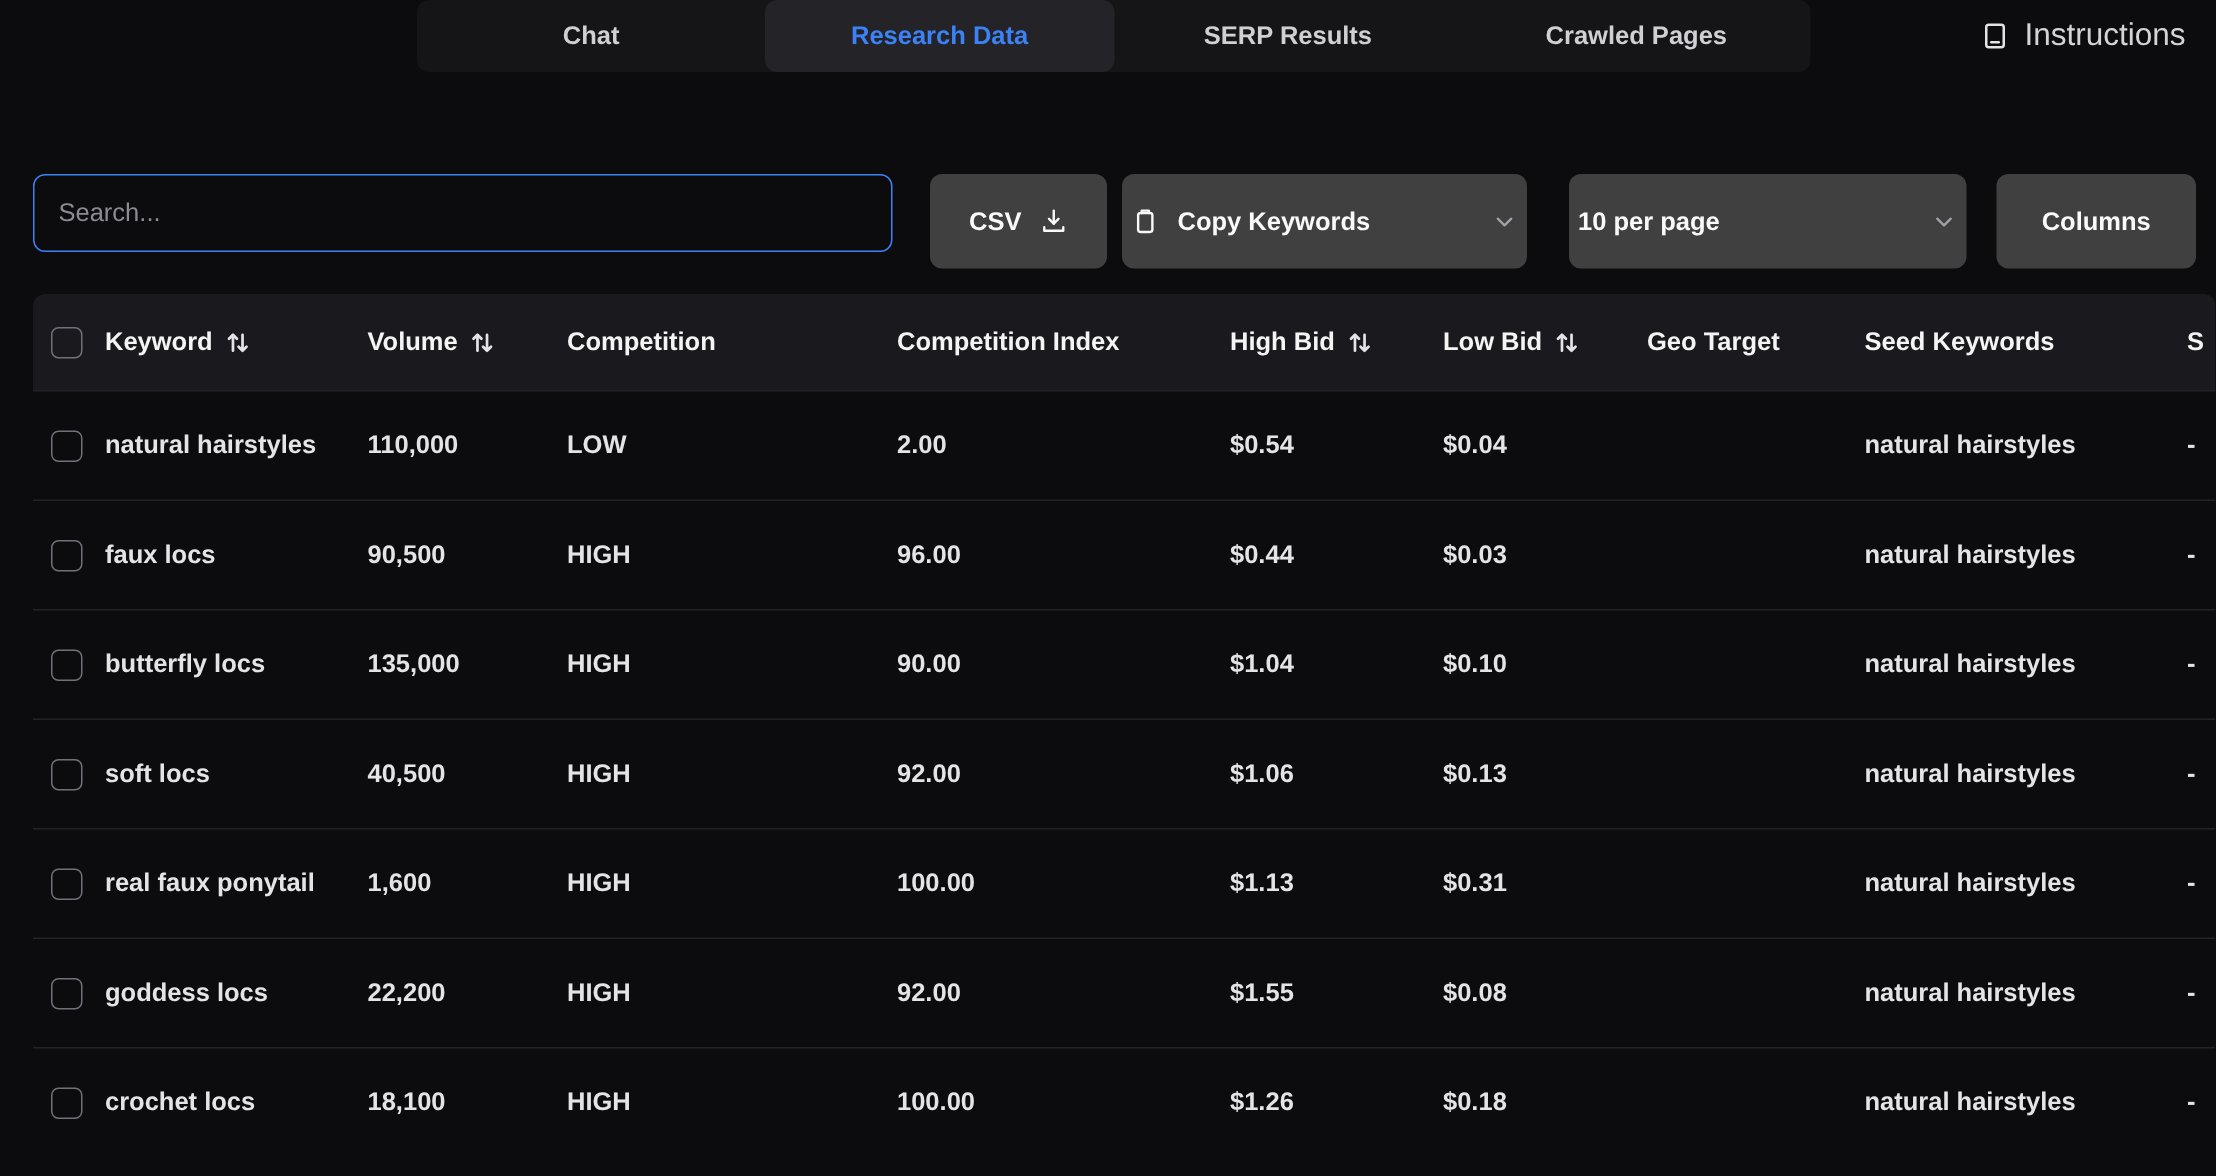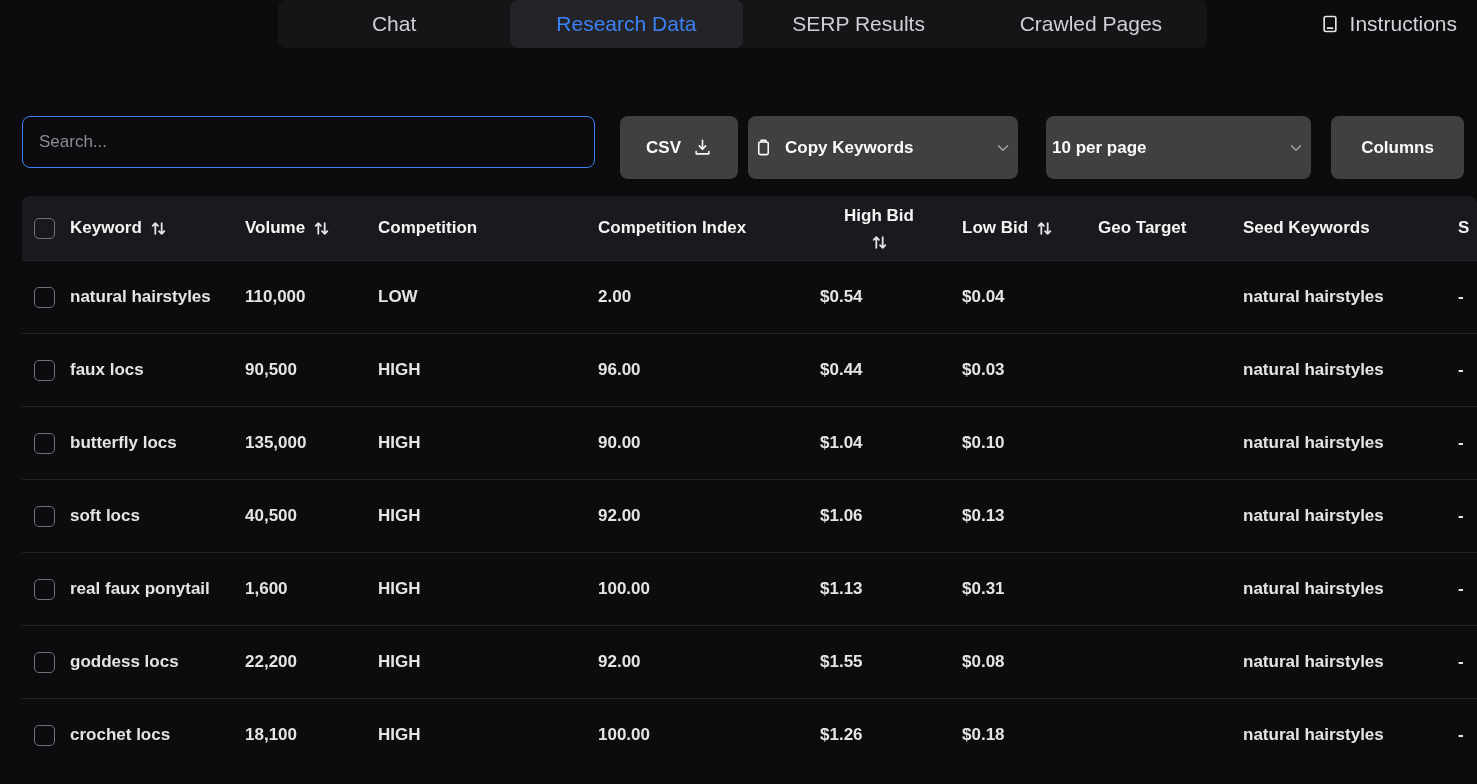--- a/index.html
+++ b/index.html
@@ -11,21 +11,21 @@
   }
   .page { position:relative; width:1477px; height:784px; }
 
   
   .tabbar {
     position:absolute; left:278px; top:0; width:929px; height:48px;
     background:#151518; border-radius:8px; display:flex; overflow:hidden;
   }
   .tab {
     flex:1; display:flex; align-items:center; justify-content:center;
-    font-size:21px; font-weight:400; color:#cfcfd4; cursor:pointer;
+    font-size:17px; font-weight:700; color:#cfcfd4; cursor:pointer;
     border-radius:8px;
   }
   .tab.active { background:#242428; color:var(--accent, #3b82f6); }
 
   .instructions {
     position:absolute; right:20px; top:11px; height:26px;
     display:flex; align-items:center; gap:10px;
     color:#d4d4d8; font-size:21px; font-weight:400; cursor:pointer;
   }
   .instructions .icon { display:flex; color:#e4e4e7; }
@@ -70,21 +70,21 @@
   .cell { padding-right:24px; font-size:17px; }
   .th {
     font-weight:700; color:#f4f4f5;
     display:flex; align-items:center; gap:8px;
   }
   .col-check   { width:48px; padding-left:12px; padding-right:0; display:flex; }
   .col-keyword { width:175px; }
   .col-volume  { width:133px; }
   .col-comp    { width:220px; }
   .col-idx     { width:222px; }
-  .col-high    { width:142px;flex-direction:column; }
+  .col-high    { width:142px; }
   .col-low     { width:136px; }
   .col-geo     { width:145px; }
   .col-seed    { width:215px; }
   .col-last    { width:100px; padding-right:0; }
 
   .trow .col-keyword { font-weight:700; color:#f4f4f5; }
   .trow .cell { font-weight:600; color:#e4e4e7; }
 
   .checkbox {
     width:21px; height:21px; border:1.5px solid #71717a; border-radius:5px;

